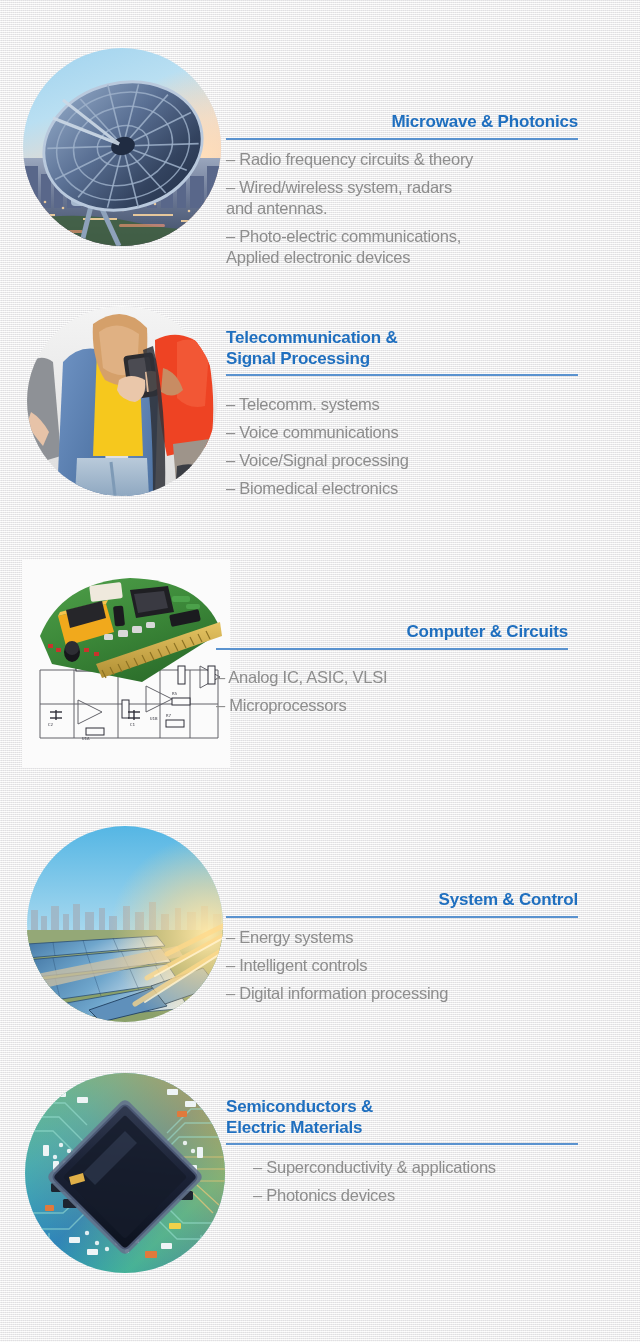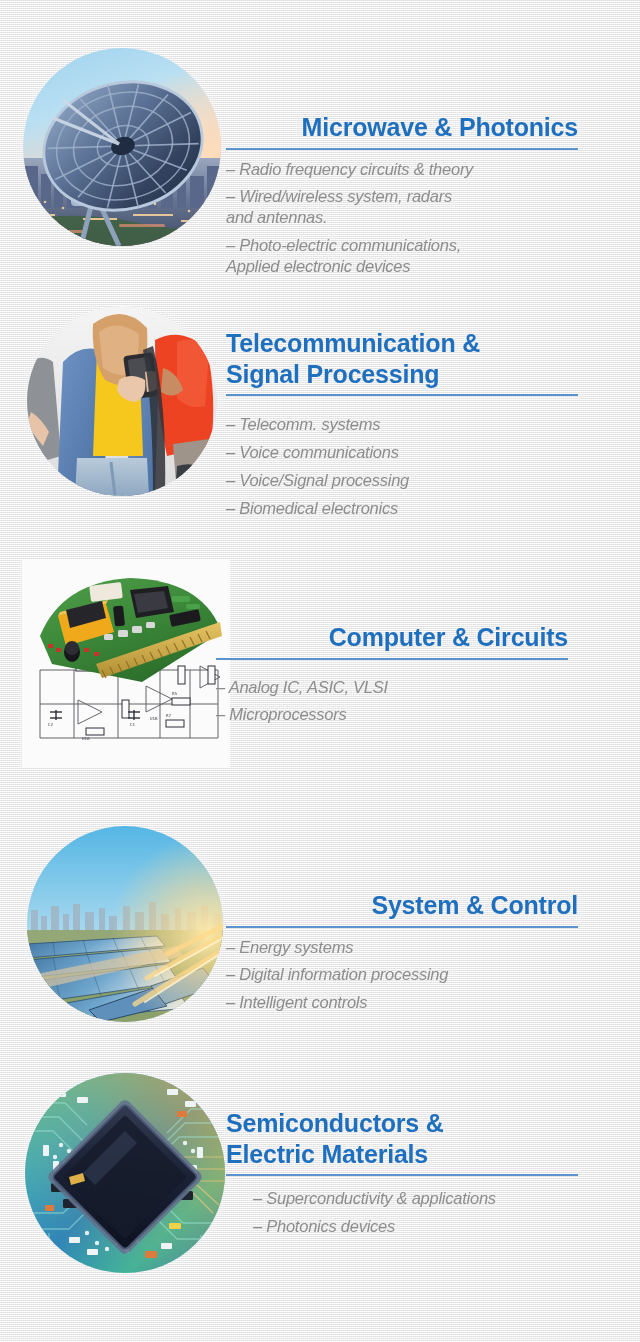--- a/index.html
+++ b/index.html
@@ -39,21 +39,21 @@
   }
   .thumb.square { border-radius: 0; }
 
   .content {
     position: absolute;
   }
 
   .heading {
     color: #1f6fbf;
     font-weight: bold;
-    font-size: 25px;
+    font-size: 17px;
     letter-spacing: -0.2px;
     line-height: 1.22;
     margin: 0;
     padding: 0;
     white-space: pre-line;
   }
   .heading.two-line { text-align: left; }
   .heading.right { text-align: right; }
 
   .rule {
@@ -61,21 +61,20 @@
     background: #5b93cf;
     margin-top: 5px;
     margin-bottom: 9px;
     border: 0;
   }
 
   .bullets {
     list-style: none;
     margin: 0;
     padding: 0;
-    font-style: italic;
   }
   .bullets li {
     color: #8d8d8d;
     font-size: 16.5px;
     line-height: 1.27;
     margin: 0 0 7px 0;
     padding: 0;
     letter-spacing: -0.25px;
     white-space: pre-line;
   }
@@ -488,22 +487,22 @@
           <path d="M196 126 L118 176"></path>
         </g>
       </svg>
     </div>
 
     <div class="content" style="left:226px; top:64px; width:352px;">
       <div class="heading right">System &amp; Control</div>
       <hr class="rule">
       <ul class="bullets" style="margin-top:5px;">
         <li>– Energy systems</li>
+        <li>– Intelligent controls</li>
         <li>– Digital information processing</li>
-        <li>– Intelligent controls</li>
       </ul>
     </div>
   </div>
 
   <div class="section" style="top:1073px;">
 
     <div class="thumb" style="left:25px; top:0px; width:200px; height:200px;">
       <svg class="art" viewBox="0 0 200 200" preserveAspectRatio="xMidYMid slice">
         <defs>
           <linearGradient id="s5board" x1="0" y1="0" x2="1" y2="1">
@@ -602,21 +601,21 @@
           <rect x="-52" y="-52" width="104" height="104" rx="5" fill="none" stroke="#4b5874" stroke-width="2"></rect>
           <rect x="-44" y="-44" width="88" height="88" rx="3" fill="#151b2b" opacity="0.8"></rect>
         </g>
 
         <path d="M58 100 L100 58 L112 70 L70 112 Z" fill="#5b6c8a" opacity="0.25"></path>
 
         <path d="M44 104 L58 100 L60 108 L46 112 Z" fill="#e0b048"></path>
       </svg>
     </div>
 
-    <div class="content" style="left:226px; top:35px; width:352px;">
+    <div class="content" style="left:226px; top:24px; width:352px;">
       <div class="heading two-line">Semiconductors &amp;
 Electric Materials</div>
       <hr class="rule">
       <ul class="bullets" style="margin-top:12px;margin-left:27px;">
         <li>– Superconductivity &amp; applications</li>
         <li>– Photonics devices</li>
       </ul>
     </div>
   </div>
 

